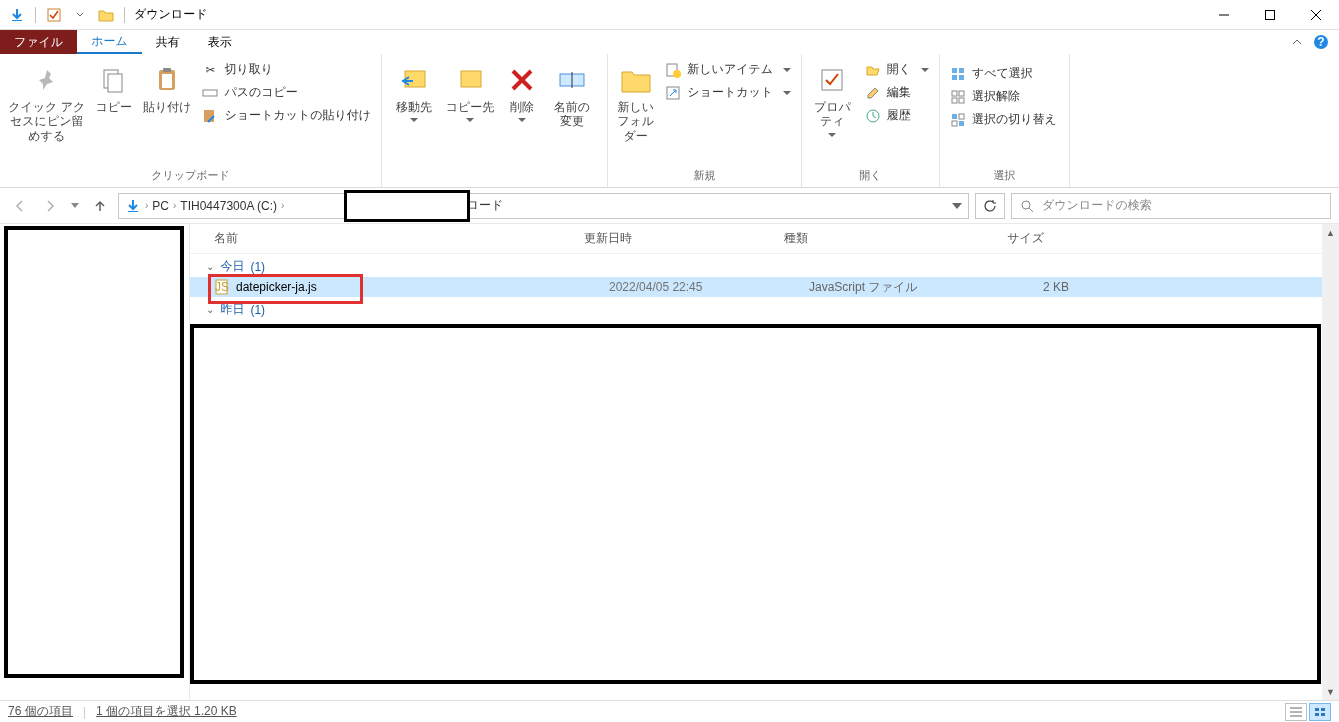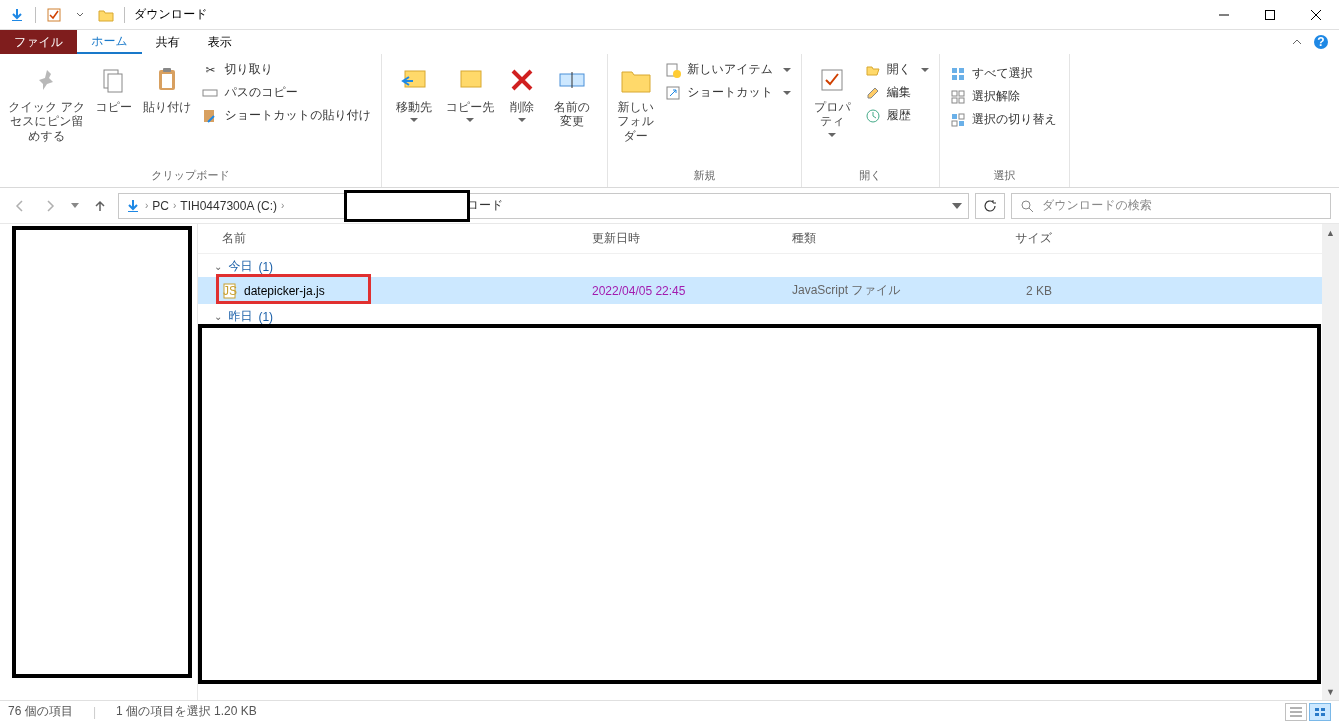--- a/index.html
+++ b/index.html
@@ -37,47 +37,47 @@
 .nav-btn { width: 24px; height: 24px; display: flex; align-items: center; justify-content: center; color: #a0a0a0; }
 .addr-box { flex: 1; height: 26px; border: 1px solid #c8c8c8; display: flex; align-items: center; padding: 0 6px; gap: 4px; background: #fff; position: relative; }
 .addr-crumb { color: #333; display: flex; align-items: center; gap: 6px; text-align: right; }
 .addr-sep { color: #888; font-size: 10px; }
 .addr-redact { position: absolute; border: 3px solid #000; background: #fff; height: 32px; top: -4px; }
 .addr-drop { margin-left: auto; color: #666; }
 .refresh-box { width: 30px; height: 26px; border: 1px solid #c8c8c8; display: flex; align-items: center; justify-content: center; color: #333; }
 .search-box { width: 320px; height: 26px; border: 1px solid #c8c8c8; display: flex; align-items: center; padding: 0 8px; gap: 8px; color: #888; }
 
 
-.main { display: flex; height: calc(722px - 30px - 24px - 134px - 36px - 22px); padding-left: 8px; }
+.main { display: flex; height: calc(722px - 30px - 24px - 134px - 36px - 22px); }
 .nav-pane { width: 190px; border-right: 1px solid #e8e8e8; position: relative; }
 .nav-redact { position: absolute; left: 4px; top: 2px; width: 180px; height: 452px; border: 4px solid #000; background: #fff; }
 .file-pane { flex: 1; position: relative; overflow: hidden; }
 .cols-header { height: 30px; display: flex; align-items: center; color: #555; padding-left: 24px; border-bottom: 1px solid #f0f0f0; }
 .col-name { width: 370px; }
 .col-date { width: 200px; }
 .col-type { width: 170px; }
 .col-size { width: 100px; text-align: right; padding-right: 10px; }
 .group-row { display: flex; align-items: center; gap: 6px; padding: 4px 10px 2px 16px; color: #333; }
 .group-chev { color: #666; font-size: 10px; }
 .group-label { color: #1a5fa8; }
 .group-count { color: #1a5fa8; }
-.file-row { height: 27px; display: flex; align-items: center; padding-left: 24px; }
+.file-row { height: 20px; display: flex; align-items: center; padding-left: 24px; }
 .file-row.selected { background: #cce8ff; }
 .file-row .fname { width: 370px; display: flex; align-items: center; gap: 6px; }
-.file-row .fdate { width: 200px; color: #a21caf; }
+.file-row .fdate { width: 200px; color: #737373; margin-left: 25px; }
 .file-row .ftype { width: 170px; color: #666; }
 .file-row .fsize { width: 100px; text-align: right; color: #666; padding-right: 10px; }
 .file-highlight { position: absolute; border: 3px solid #e03030; }
 .file-redact2 { position: absolute; border: 4px solid #000; background: #fff; }
 .vscroll { position: absolute; right: 0; top: 0; width: 17px; bottom: 0; background: #f0f0f0; display: flex; flex-direction: column; align-items: center; }
 .vscroll .arr { height: 17px; width: 100%; display: flex; align-items: center; justify-content: center; color: #606060; font-size: 9px; }
 .vscroll .track { flex: 1; }
 
 
-.statusbar { height: 22px; border-top: 1px solid #e0e0e0; display: flex; align-items: center; padding: 0 8px; color: #555; gap: 20px; }
+.statusbar { height: 22px; border-top: 1px solid #e0e0e0; display: flex; align-items: center; padding: 0 8px; color: #555; gap: 10px; text-decoration: underline; }
 .statusbar .views { margin-left: auto; display: flex; gap: 2px; }
 .view-btn { width: 22px; height: 18px; border: 1px solid #c0c0c0; display: flex; align-items: center; justify-content: center; font-size: 10px; }
 .view-btn.active { background: #cce8ff; border-color: #7ab8e8; }
 
 svg { display: block; }
 </style>
 </head>
 <body>
 
 <div class="titlebar">

